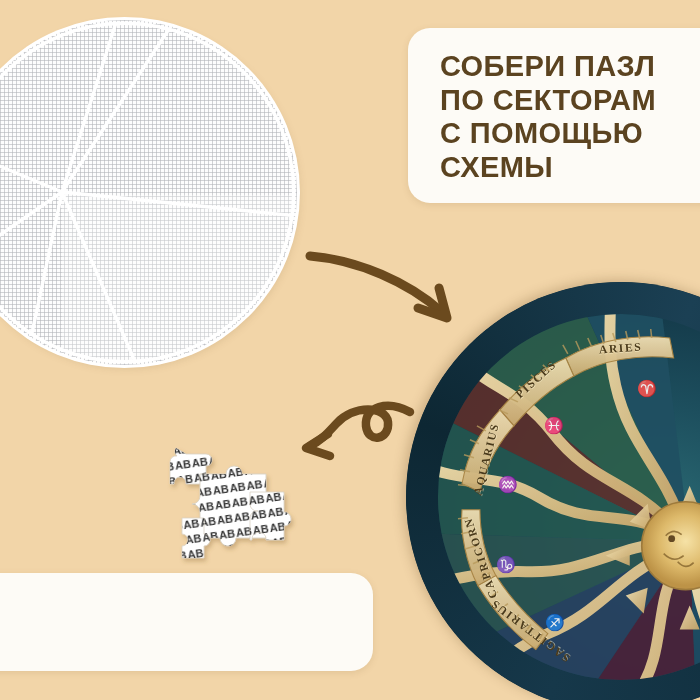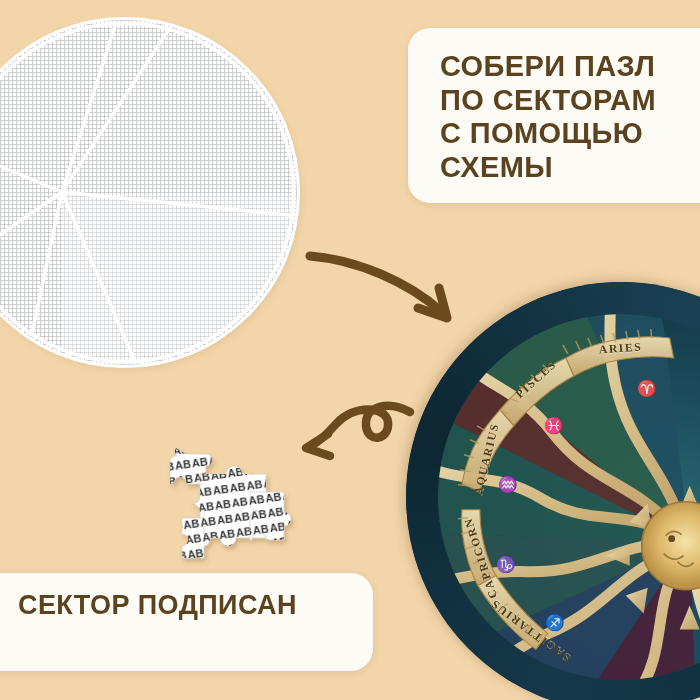--- a/index.html
+++ b/index.html
@@ -283,16 +283,15 @@
   </div>
 
   <div class="caption-box" id="caption-top">
     <span class="line">Собери пазл</span>
     <span class="line">по секторам</span>
     <span class="line">с помощью</span>
     <span class="line">схемы</span>
   </div>
 
   <div class="caption-box" id="caption-bottom">
-    <span class="line">Сектор подписан</span>
   </div>
 
 </div>
 
 </body></html>

